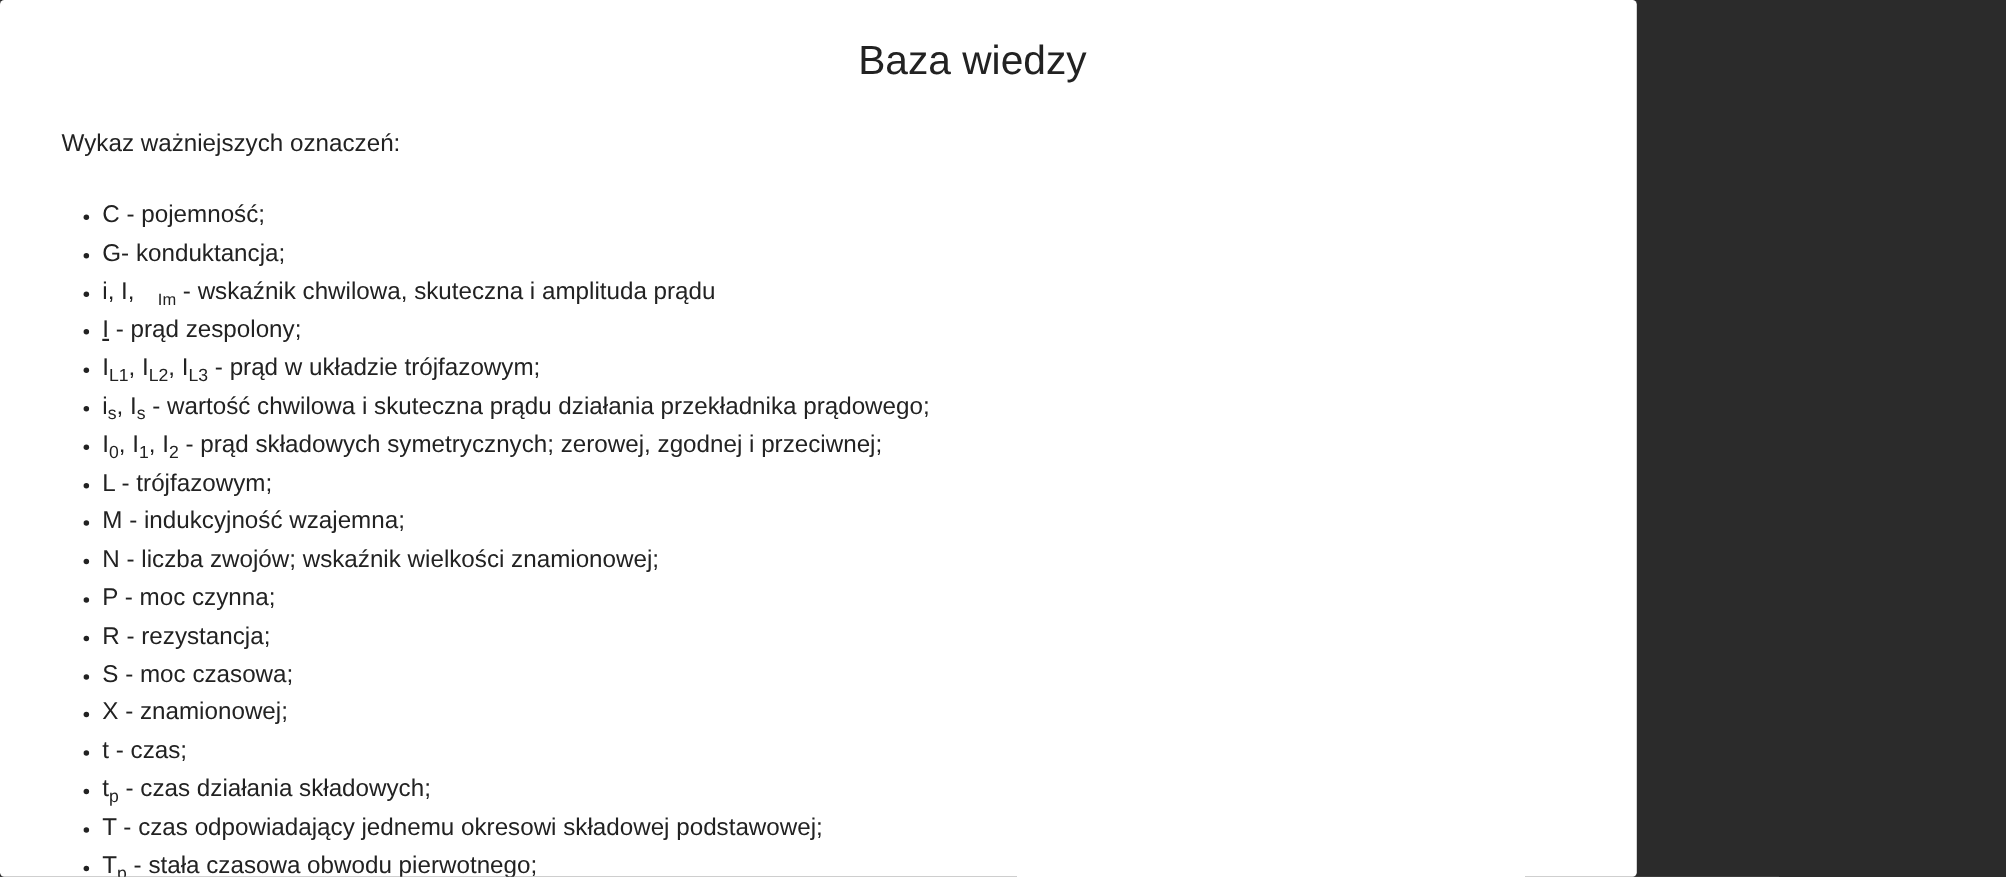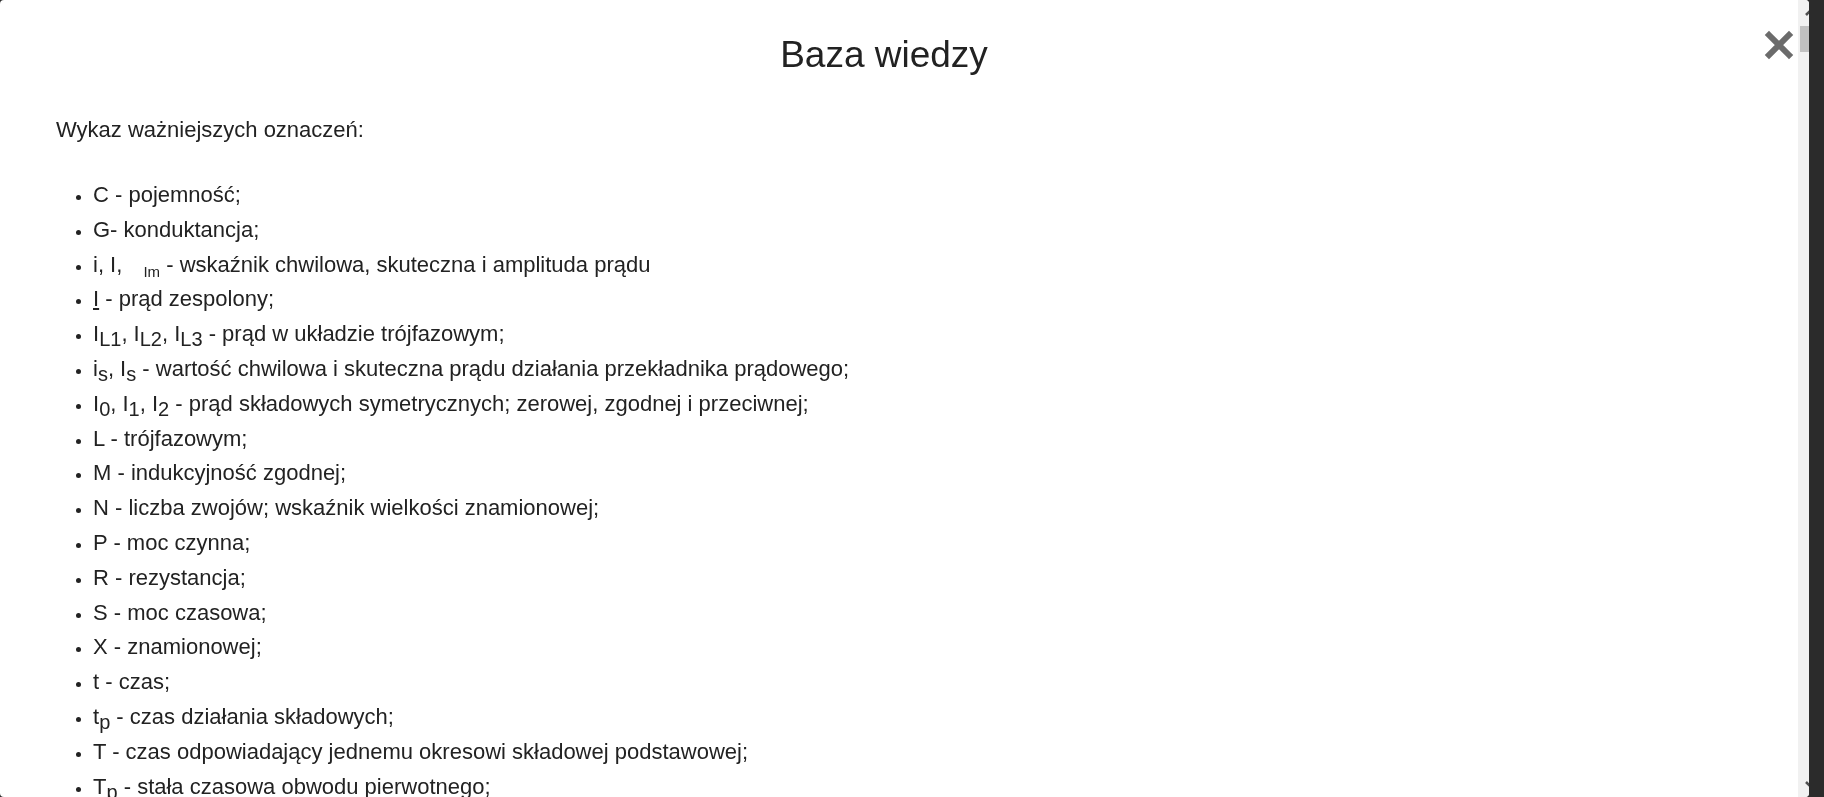--- a/index.html
+++ b/index.html
@@ -7,21 +7,21 @@
       padding: 0;
       width: 1824px;
       height: 797px;
       overflow: hidden;
       background: #2b2b2b;
     }
     .modal {
       position: absolute;
       left: 0;
       top: 0;
-      width: 1809px;
+      width: 1488px;
       height: 797px;
       background: #ffffff;
       border-radius: 4px;
       overflow: hidden;
       font-family: "Liberation Sans", sans-serif;
       color: #222222;
       text-decoration: underline;
     }
     .content {
       position: absolute;
@@ -71,21 +71,21 @@
       line-height: 34.8px;
     }
     .symbol-list li {
       white-space: nowrap;
       padding-left: 0;
     }
     .symbol-list li::marker {
       font-size: 18px;
     }
     .seg-sub {
-      font-size: 20px;
+      font-size: 16px;
       vertical-align: -5px;
       line-height: 0;
       margin-top: 19px;
     }
     .seg-small {
       font-size: 15px;
       vertical-align: -5px;
       line-height: 0;
       margin-left: 15px;
     }
@@ -139,21 +139,21 @@
 
     <ul class="symbol-list" id="symbol-list">
         <li><span class="seg-text">C - pojemność;</span></li>
         <li><span class="seg-text">G- konduktancja;</span></li>
         <li><span class="seg-text">i, I, </span><span class="seg-small">Im</span><span class="seg-text"> - wskaźnik chwilowa, skuteczna i amplituda prądu</span></li>
         <li><span class="seg-u">I</span><span class="seg-text"> - prąd zespolony;</span></li>
         <li><span class="seg-text">I</span><span class="seg-sub">L1</span><span class="seg-text">, I</span><span class="seg-sub">L2</span><span class="seg-text">, I</span><span class="seg-sub">L3</span><span class="seg-text"> - prąd w układzie trójfazowym;</span></li>
         <li><span class="seg-text">i</span><span class="seg-sub">s</span><span class="seg-text">, I</span><span class="seg-sub">s</span><span class="seg-text"> - wartość chwilowa i skuteczna prądu działania przekładnika prądowego;</span></li>
         <li><span class="seg-text">I</span><span class="seg-sub">0</span><span class="seg-text">, I</span><span class="seg-sub">1</span><span class="seg-text">, I</span><span class="seg-sub">2</span><span class="seg-text"> - prąd składowych symetrycznych; zerowej, zgodnej i przeciwnej;</span></li>
         <li><span class="seg-text">L - trójfazowym;</span></li>
-        <li><span class="seg-text">M - indukcyjność zgodnej;</span></li>
+        <li><span class="seg-text">M - indukcyjność wzajemna;</span></li>
         <li><span class="seg-text">N - liczba zwojów; wskaźnik wielkości znamionowej;</span></li>
         <li><span class="seg-text">P - moc czynna;</span></li>
         <li><span class="seg-text">R - rezystancja;</span></li>
         <li><span class="seg-text">S - moc czasowa;</span></li>
         <li><span class="seg-text">X - znamionowej;</span></li>
         <li><span class="seg-text">t - czas;</span></li>
         <li><span class="seg-text">t</span><span class="seg-sub">p</span><span class="seg-text"> - czas działania składowych;</span></li>
         <li><span class="seg-text">T - czas odpowiadający jednemu okresowi składowej podstawowej;</span></li>
         <li><span class="seg-text">T</span><span class="seg-sub">p</span><span class="seg-text"> - stała czasowa obwodu pierwotnego;</span></li>
       </ul>

